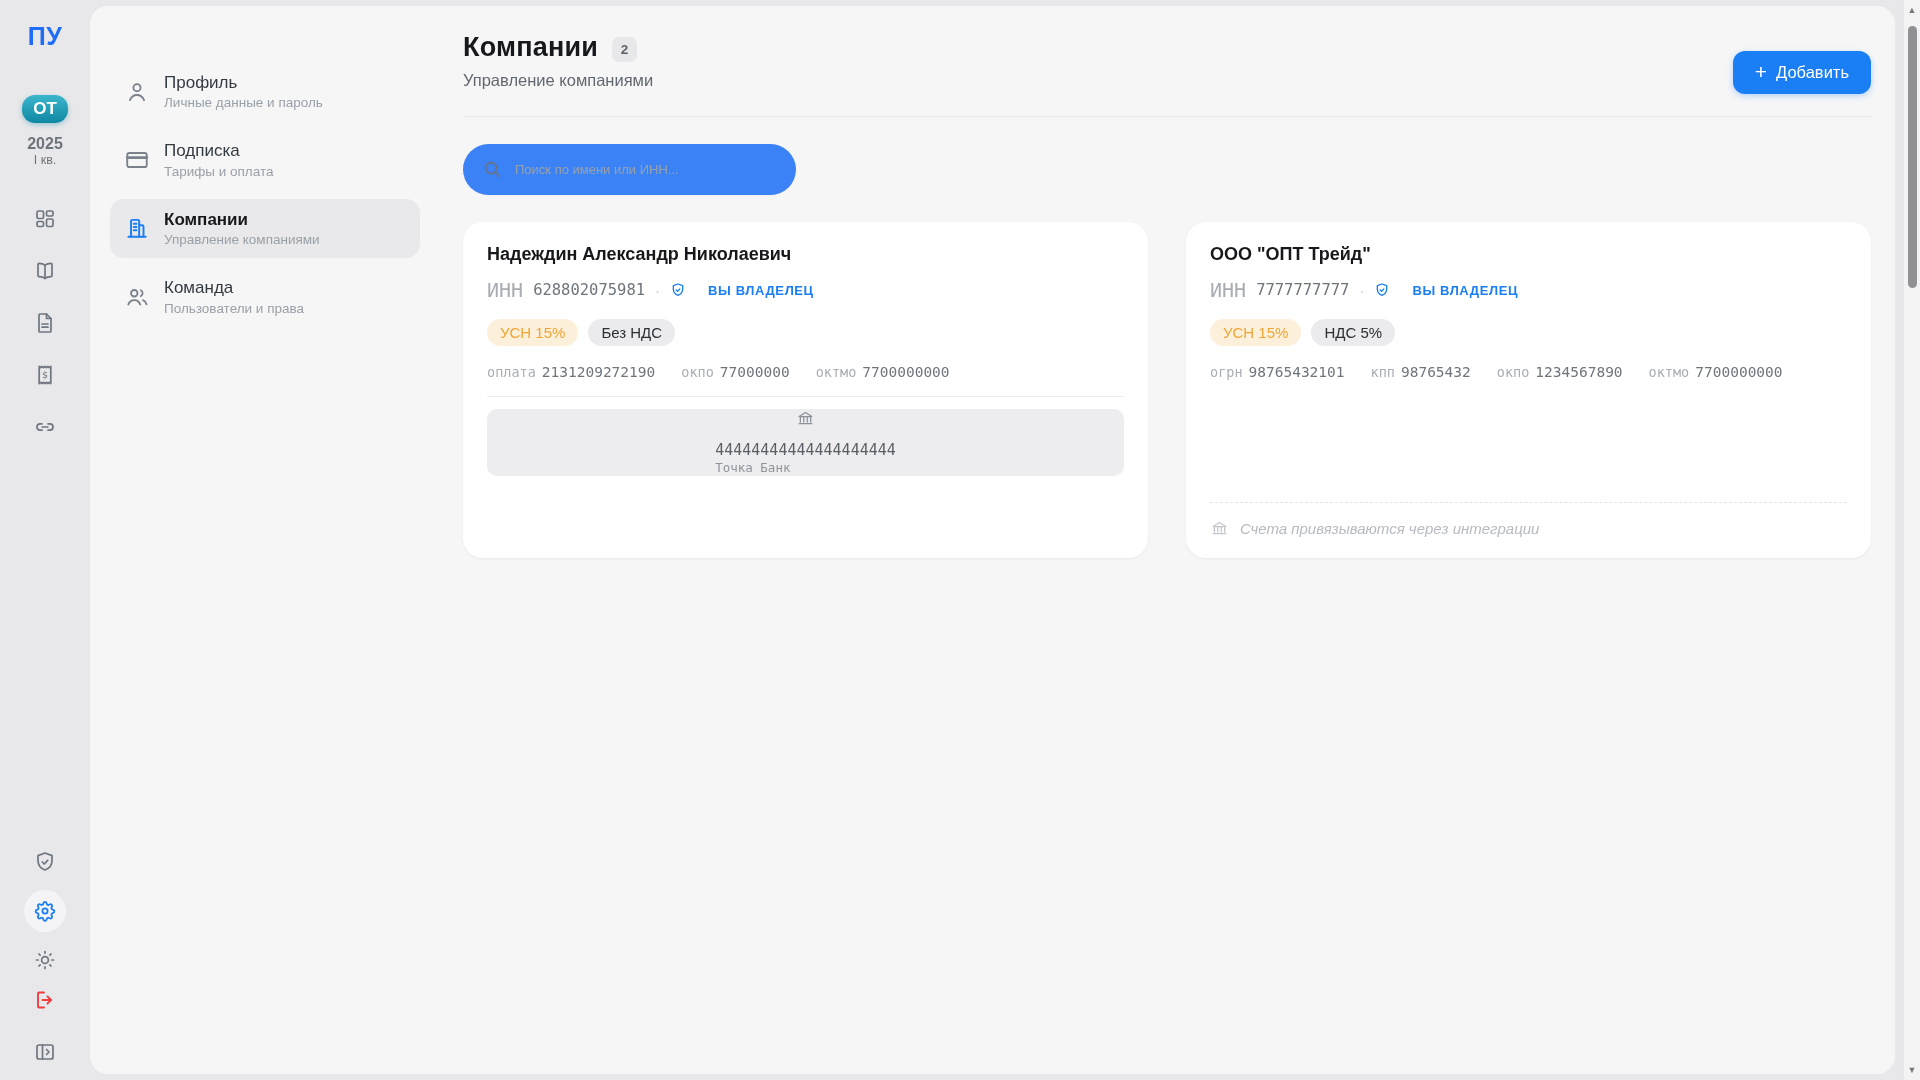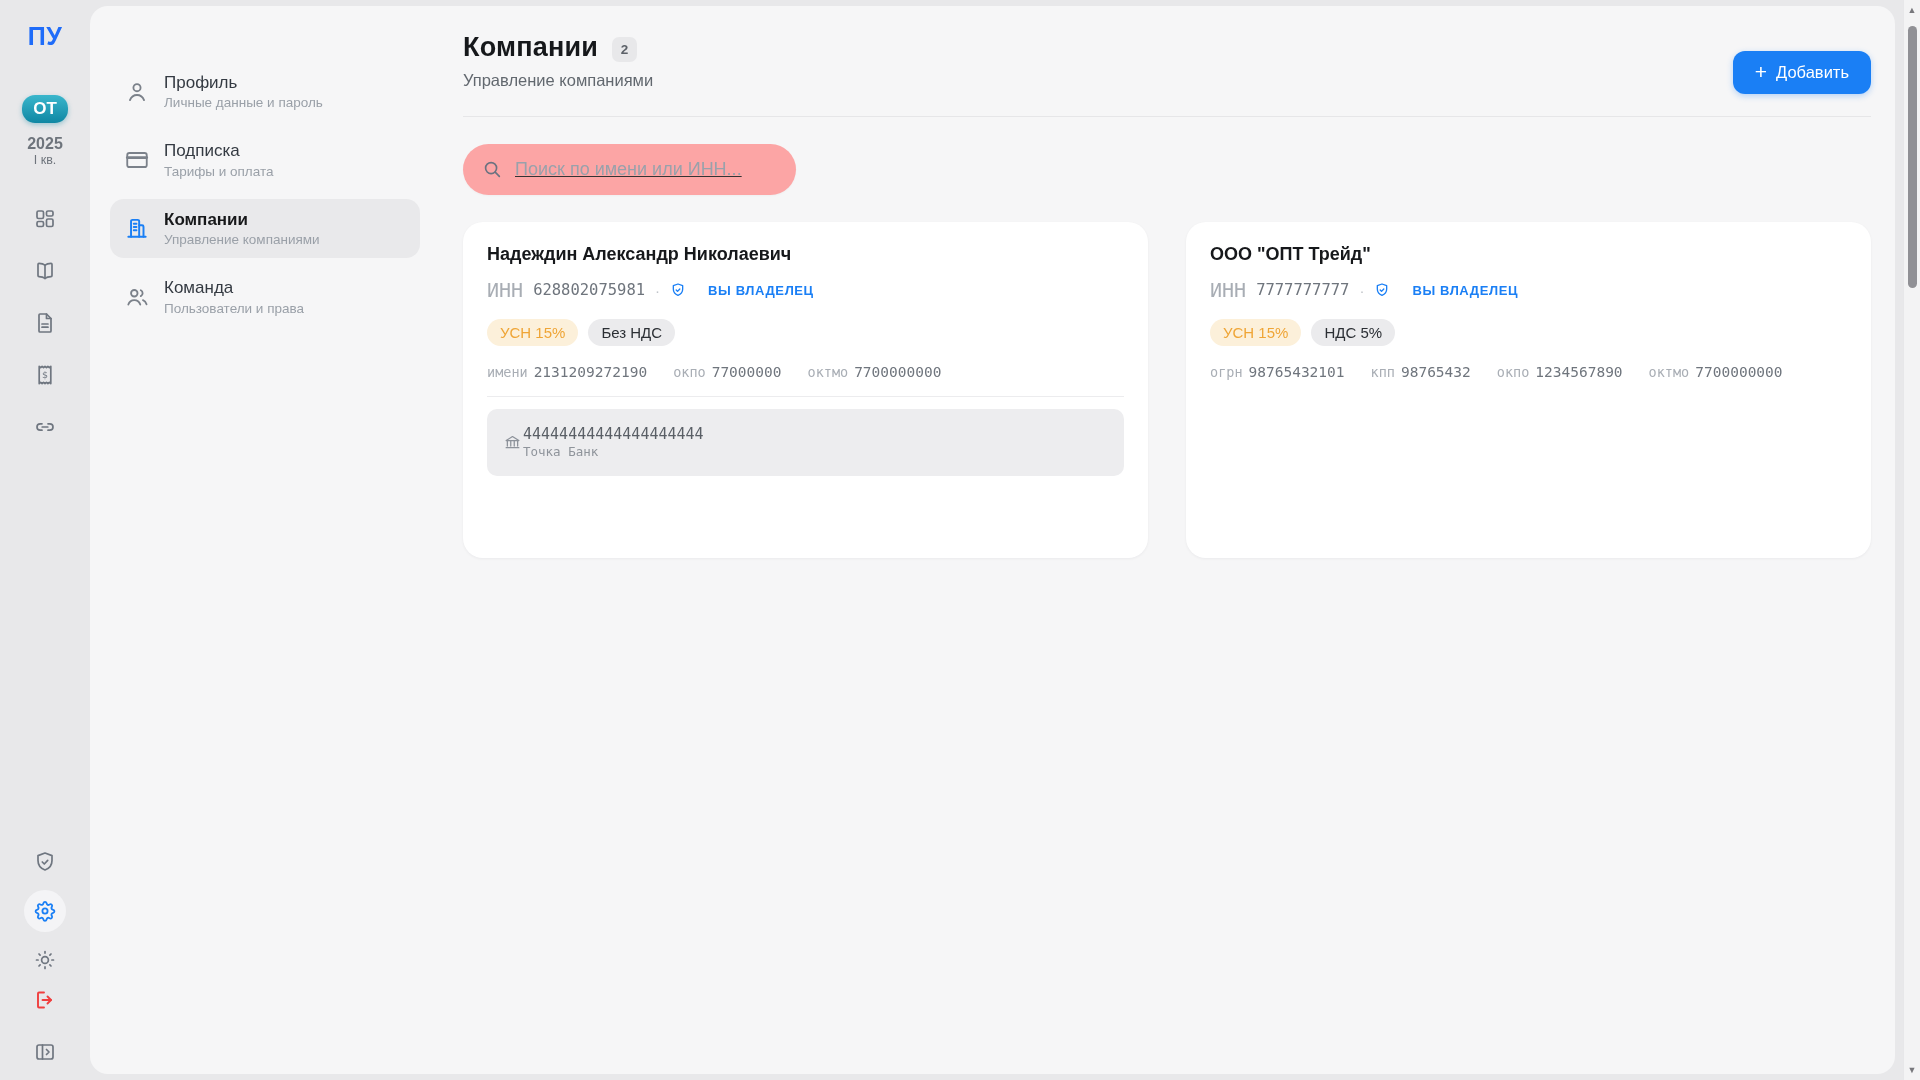--- a/index.html
+++ b/index.html
@@ -81,24 +81,23 @@
     display:flex; align-items:center; gap:9px; cursor:pointer;
     box-shadow:0 2px 6px rgba(26,127,245,.3);
   }
   .add-plus { font-size:21px; font-weight:400; line-height:1; margin-top:-2px; }
   .head-divider { border:none; border-top:1px solid #e6e6e8; margin-top:22px; }
 
   
   .search-wrap { margin-top:27px; position:relative; width:333px; }
   .search-input {
     width:333px; height:51px; border:none; outline:none; border-radius:26px;
-    background:#fca5a5; padding:0 20px 0 52px;
-    font-size:18px; color:#333; font-family:"Liberation Sans", sans-serif;
+    background:#3b82f6; padding:0 20px 0 52px;
+    font-size:13px; color:#333; font-family:"Liberation Sans", sans-serif;
     box-shadow:0 1px 2px rgba(0,0,0,.03);
-    text-decoration:underline;
   }
   .search-input::placeholder { color:#99a1ab; }
   .search-icon { position:absolute; left:18px; top:14px; width:22px; height:22px; color:#6b7280; pointer-events:none; }
   .search-icon svg { width:22px; height:22px; }
 
   
   .cards { margin-top:27px; display:grid; grid-template-columns:1fr 1fr; gap:38px; align-items:stretch; }
   .card {
     background:#fff; border-radius:20px; padding:22px 24px 20px;
     box-shadow:0 1px 3px rgba(16,20,30,.05);
@@ -116,21 +115,21 @@
   .badge { padding:5px 13px; border-radius:16px; font-size:15px; font-weight:500; }
   .badge.warning { background:#fcf0da; color:#efa536; }
   .badge.neutral { background:#ebebed; color:#2b2f34; }
   .registry-row { margin-top:18px; display:flex; flex-wrap:wrap; gap:4px 26px; align-items:baseline; }
   .reg-item { display:flex; align-items:baseline; gap:6px; }
   .reg-label { font-size:13.5px; color:#a9aeb5; }
   .reg-value { font-size:14.5px; color:#6f757d; }
   .accounts-block { margin-top:16px; border-top:1px solid #ececee; }
   .account-row {
     margin-top:12px; min-height:52px; border-radius:10px; background:#ededef;
-    display:flex; align-items:center; gap:1px; padding:16px 16px; cursor:pointer;
+    display:flex; align-items:center; gap:13px; padding:0 16px; cursor:pointer;flex-direction:column;
   }
   .account-row svg, .card-footer svg { width:19px; height:19px; flex:0 0 19px; }
   .account-row { color:#8d929a; }
   .acc-text { display:flex; flex-direction:column; }
   .acc-number { font-size:15px; color:#5a5f66; line-height:1.25; }
   .acc-bank { font-size:12.5px; color:#8f949b; line-height:1.3; }
   .card-footer {
     margin-top:auto; border-top:1px dashed #e4e4e6; padding-top:16px;
     display:flex; align-items:center; gap:11px; color:#c3c7cc;
   }
@@ -321,21 +320,21 @@
               </svg>
         <span class="owner-text">ВЫ ВЛАДЕЛЕЦ</span>
       </span>
     </div>
     <div class="badge-row">
             <span class="badge warning">УСН 15%</span>
             <span class="badge neutral">Без НДС</span>
           </div>
     <div class="registry-row mono">
             <span class="reg-item">
-    <span class="reg-label">имени</span>
+    <span class="reg-label">оплата</span>
     <span class="reg-value">2131209272190</span>
   </span>
             <span class="reg-item">
     <span class="reg-label">окпо</span>
     <span class="reg-value">77000000</span>
   </span>
             <span class="reg-item">
     <span class="reg-label">октмо</span>
     <span class="reg-value">7700000000</span>
   </span>
@@ -385,20 +384,28 @@
             <span class="reg-item">
     <span class="reg-label">окпо</span>
     <span class="reg-value">1234567890</span>
   </span>
             <span class="reg-item">
     <span class="reg-label">октмо</span>
     <span class="reg-value">7700000000</span>
   </span>
           </div>
 
+    <div class="card-footer">
+      <svg viewBox="0 0 24 24" fill="none" stroke="currentColor" stroke-width="1.6" stroke-linecap="round" stroke-linejoin="round">
+              <path d="M4 9.5L12 4.5l8 5z"></path>
+              <path d="M5.5 9.5v7M9.8 9.5v7M14.2 9.5v7M18.5 9.5v7"></path>
+              <path d="M4 18.5h16"></path>
+            </svg>
+      <span class="footer-text">Счета привязываются через интеграции</span>
+    </div>
   </div>
       </div>
   </div>
 </div>
 
 <div class="scrollbar">
   <span class="sb-arrow sb-up">▲</span>
   <span class="sb-thumb"></span>
   <span class="sb-arrow sb-down">▼</span>
 </div>

